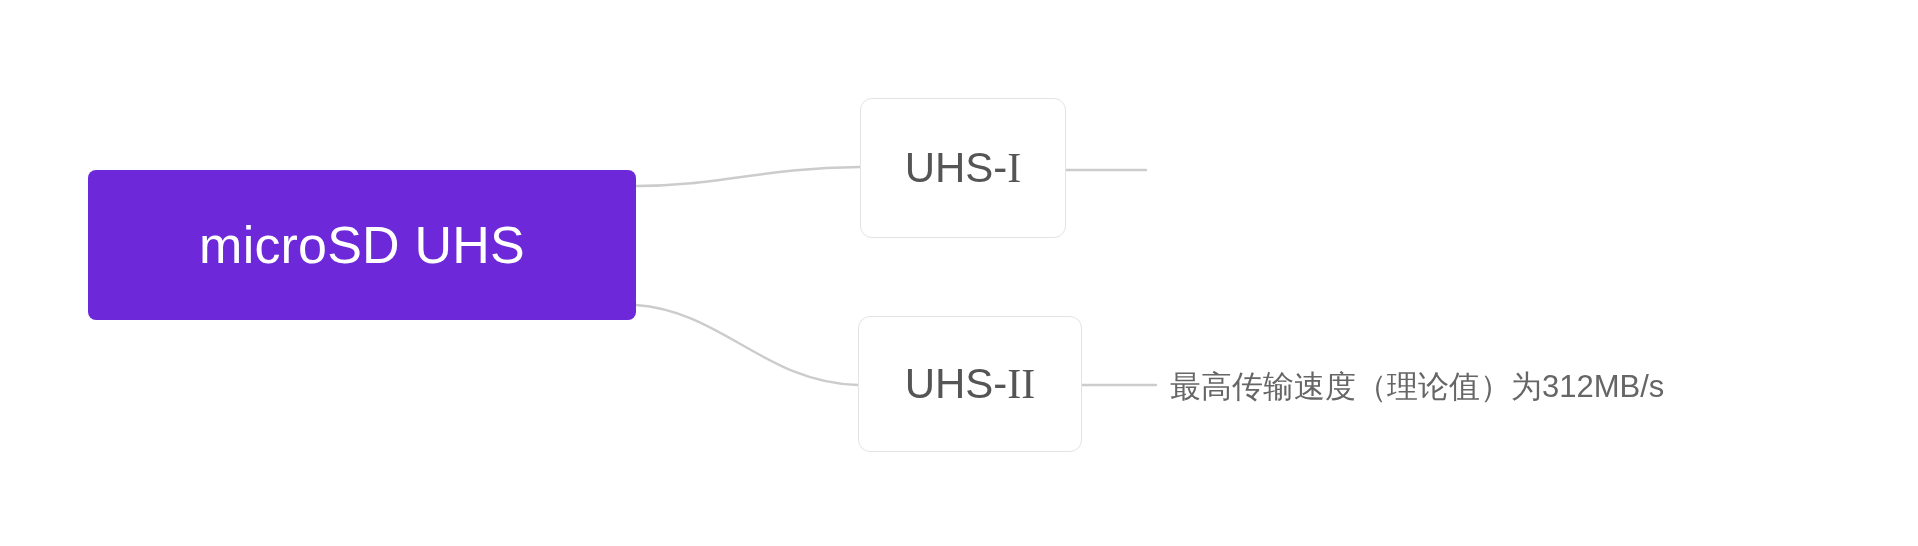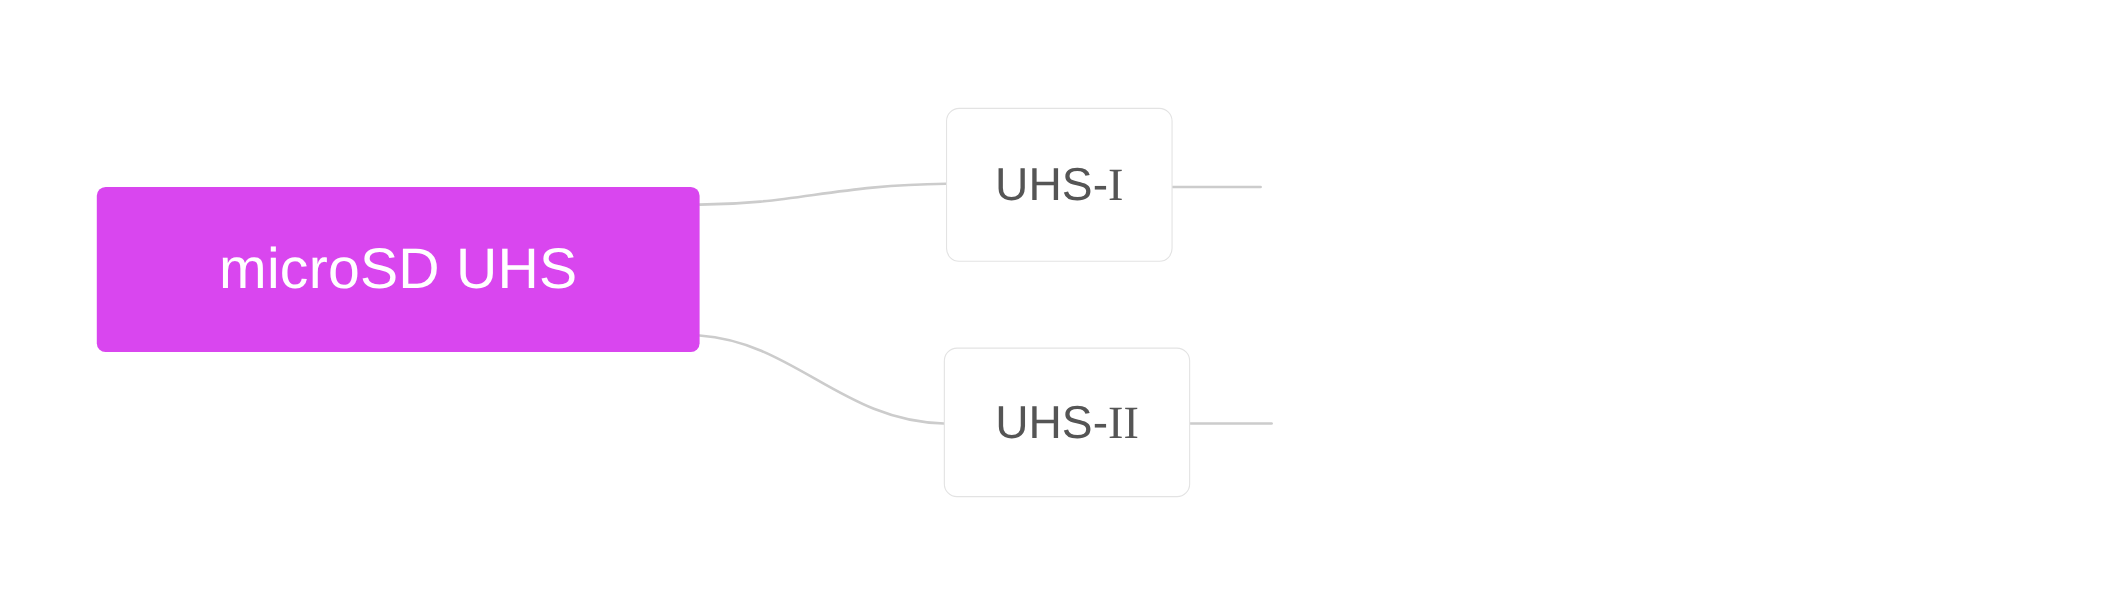--- a/index.html
+++ b/index.html
@@ -27,21 +27,21 @@
     height: 546px;
     pointer-events: none;
   }
   
   .root-node {
     position: absolute;
     left: 88px;
     top: 170px;
     width: 548px;
     height: 150px;
-    background: #d946ef;
+    background: #6d28d9;
     border-radius: 8px;
     display: flex;
     align-items: center;
     justify-content: center;
     box-sizing: border-box;
     padding: 0 26px;
   }
   .root-node .root-label {
     color: #ffffff;
     font-size: 52px;
@@ -125,14 +125,15 @@
 
   <div class="branch-node node-uhs1">
     <span class="branch-label"><span>UHS-</span><span class="roman">I</span></span>
   </div>
 
   <div class="branch-node node-uhs2">
     <span class="branch-label"><span>UHS-</span><span class="roman">II</span></span>
   </div>
 
 
+  <div class="leaf-label leaf-uhs2">最高传输速度（理论值）为312MB/s</div>
 
 </div>
 
 </body></html>

